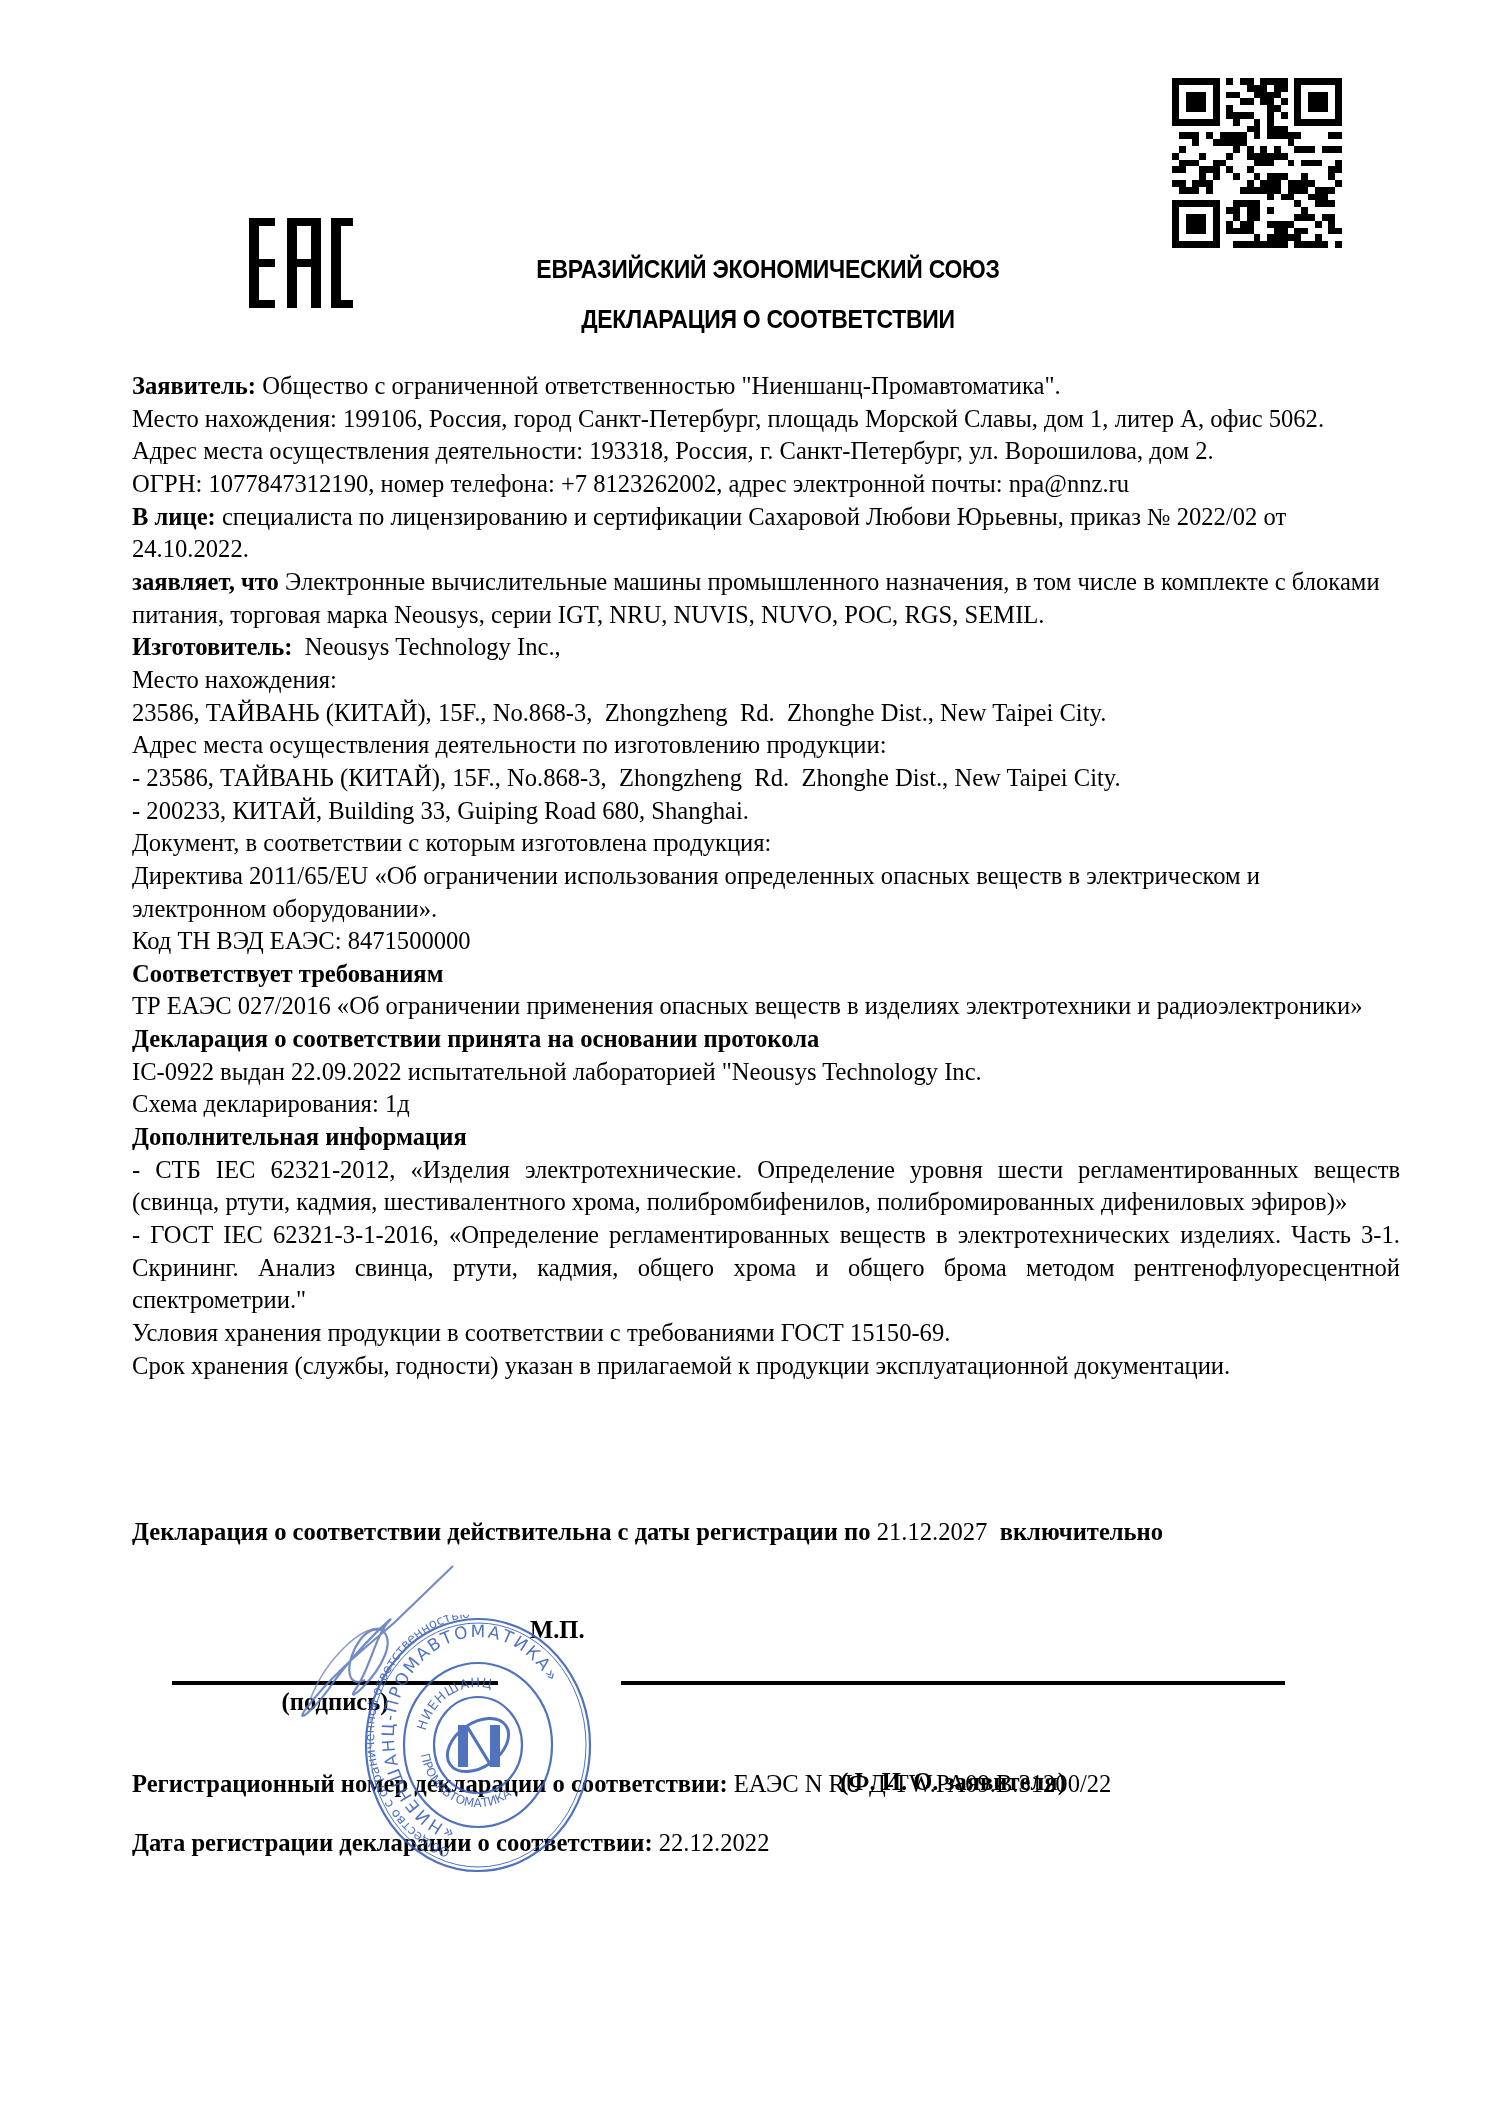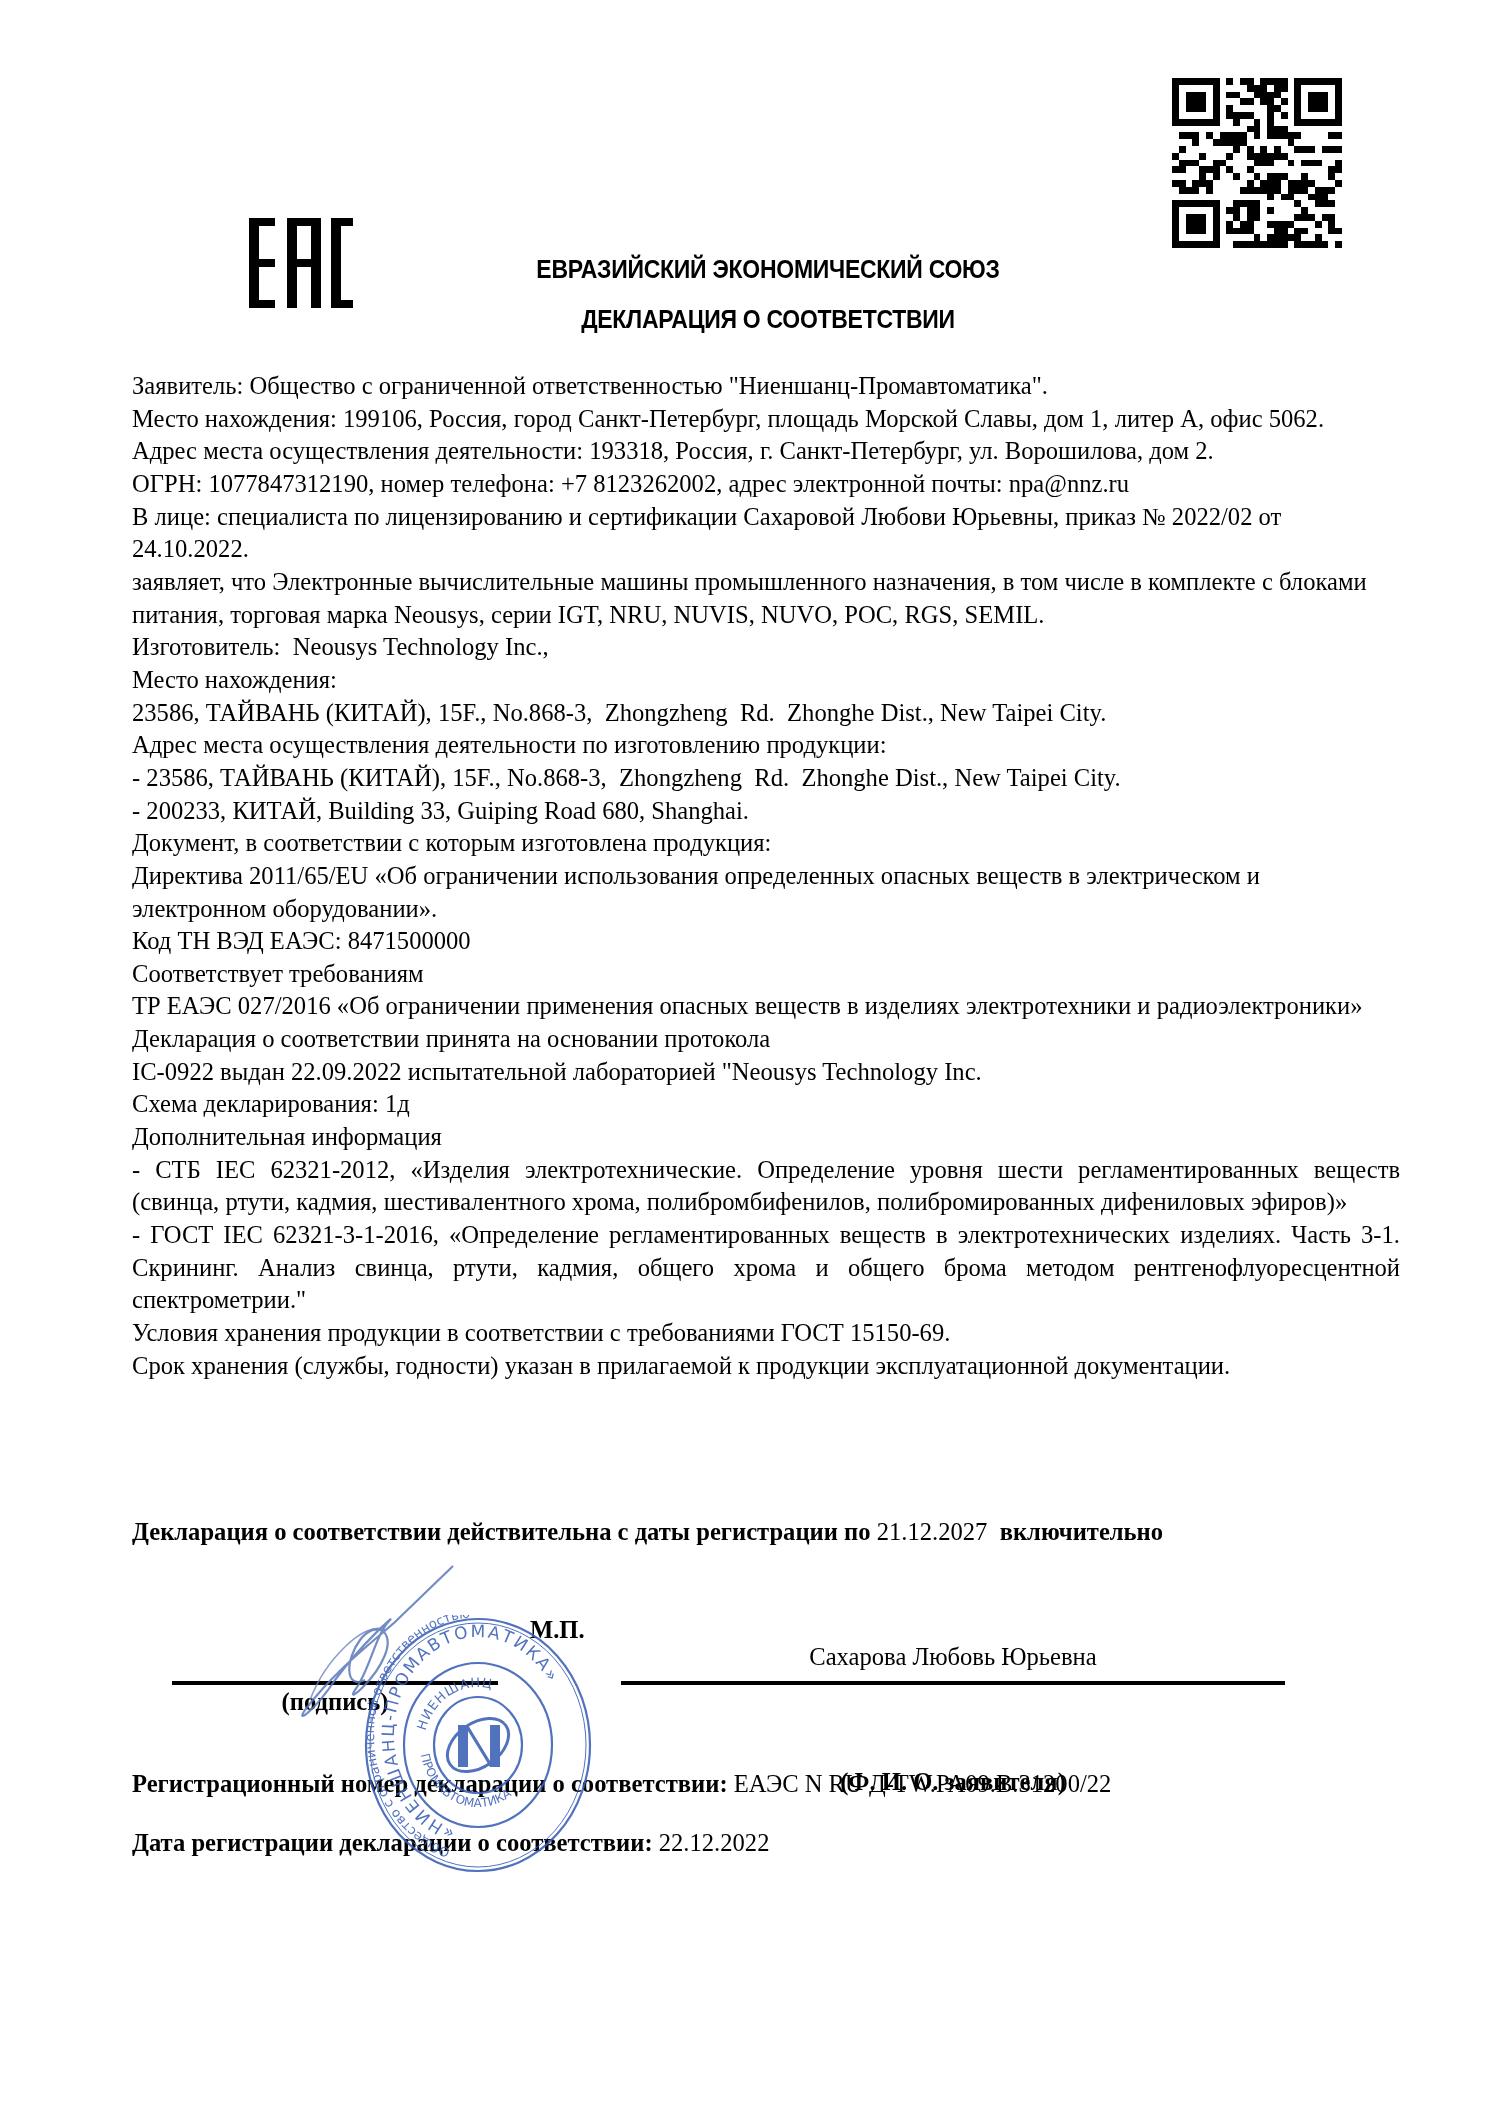--- a/index.html
+++ b/index.html
@@ -13,21 +13,21 @@
     letter-spacing:-0.3px; transform:scaleX(0.92); transform-origin:768px 0;
   }
   .title1 { top:255px; }
   .title2 { top:305px; }
   .body-text {
     position:absolute; left:132px; top:370px; width:1268px;
     font-family:"Liberation Serif", serif; font-size:24.6px; line-height:32.65px;
   }
   .body-text p { margin:0; }
   .j { text-align:justify; text-align-last:left; }
-  b { font-weight:normal; }
+  b { font-weight:bold; }
   .validity {
     position:absolute; left:132px; top:1518px; width:1300px;
     font-family:"Liberation Serif", serif; font-size:24.6px; font-weight:bold; white-space:nowrap;
   }
   .validity .val { font-weight:normal; }
   .mp { position:absolute; left:530px; top:1616px; font-family:"Liberation Serif", serif; font-weight:bold; font-size:24.6px; }
   .fio-name { position:absolute; left:621px; width:664px; top:1643px; text-align:center; font-family:"Liberation Serif", serif; font-size:24.6px; }
   .sig-line1 { position:absolute; left:172px; top:1681px; width:326px; height:4px; background:#000; }
   .sig-line2 { position:absolute; left:621px; top:1681px; width:664px; height:4px; background:#000; }
   .sig-label { position:absolute; left:172px; width:326px; top:1688px; text-align:center; font-family:"Liberation Serif", serif; font-weight:bold; font-size:24.6px; }
@@ -398,21 +398,20 @@
     <p><b>Дополнительная информация</b></p>
     <p class="j">- СТБ IEC 62321-2012, «Изделия электротехнические. Определение уровня шести регламентированных веществ (свинца, ртути, кадмия, шестивалентного хрома, полибромбифенилов, полибромированных дифениловых эфиров)»</p>
     <p class="j">- ГОСТ IEC 62321-3-1-2016, «Определение регламентированных веществ в электротехнических изделиях. Часть 3-1. Скрининг. Анализ свинца, ртути, кадмия, общего хрома и общего брома методом рентгенофлуоресцентной спектрометрии."</p>
     <p>Условия хранения продукции в соответствии с требованиями ГОСТ 15150-69.</p>
     <p>Срок хранения (службы, годности) указан в прилагаемой к продукции эксплуатационной документации.</p>
   </div>
 
   <div class="validity"><span>Декларация о соответствии действительна с даты регистрации по</span><span class="val" style="white-space:pre"> 21.12.2027 </span><span> включительно</span></div>
 
   <div class="mp">М.П.</div>
-  <div class="fio-name">Сахарова Любовь Юрьевна</div>
   <div class="sig-line1"></div>
   <div class="sig-line2"></div>
   <div class="sig-label">(подпись)</div>
   <div class="fio-label">(Ф. И. О. заявителя)</div>
 
   <div class="reg-num"><span>Регистрационный номер декларации о соответствии:</span><span class="val"> ЕАЭС N RU Д-TW.PA09.B.31200/22</span></div>
   <div class="reg-date"><span>Дата регистрации декларации о соответствии:</span><span class="val"> 22.12.2022</span></div>
 
   <svg class="signature" viewBox="0 0 200 170">
     <path d="M178 6 L120 62 C100 80 60 110 30 150 C20 165 40 150 60 120 C90 80 120 55 115 60 C100 75 95 110 80 130 C70 145 100 120 110 95 C120 70 100 60 85 80 C70 100 70 130 90 120" fill="none" stroke="#5b78b8" stroke-width="2.2" opacity="0.85"></path>

